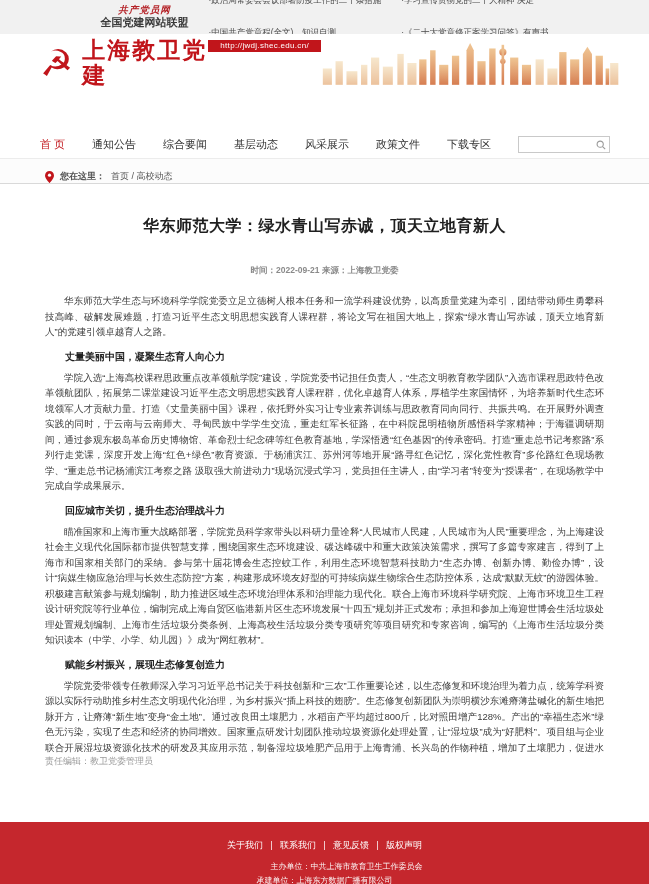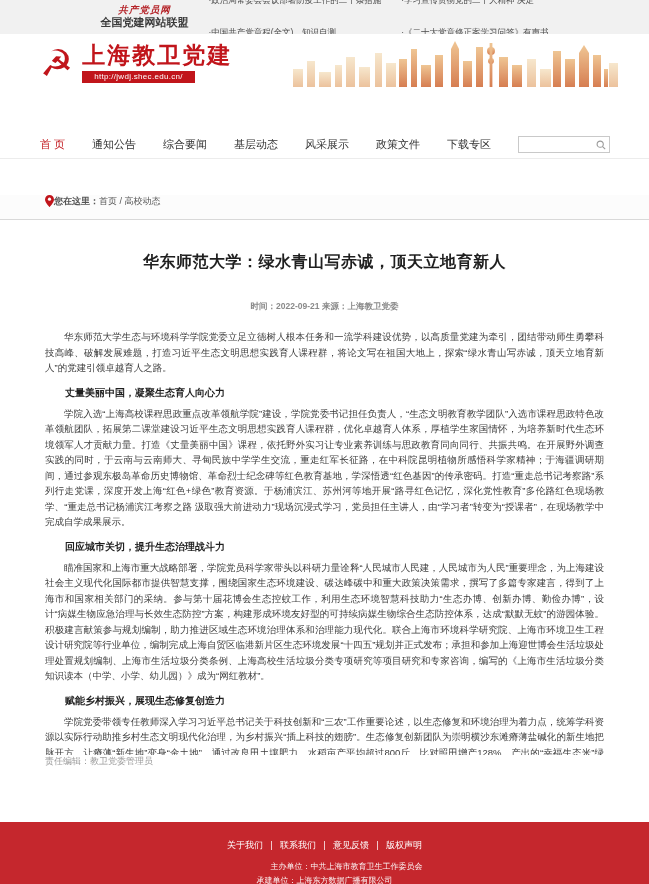--- a/index.html
+++ b/index.html
@@ -11,35 +11,35 @@
   .topbar{background:#f1f1f1;height:34px;display:flex;align-items:center;justify-content:center;gap:20px;flex:0 0 auto;}
   .tb-logo{text-align:center;line-height:1.15;cursor:pointer;}
   .tb-logo .l1{color:#b5252a;font-weight:bold;font-style:italic;font-size:9.5px;letter-spacing:1px;}
   .tb-logo .l2{color:#3a3a3a;font-weight:bold;font-size:11px;}
   .tb-col{display:flex;flex-direction:column;gap:20px;}
   .tb-link{font-size:8.5px;color:#4a4a4a;cursor:pointer;white-space:nowrap;}
 
   
   .header{height:58px;display:flex;align-items:center;padding:4px 28px 4px 40px;background:#fff;flex:0 0 auto;}
   .emblem{color:#c1151b;font-size:37px;line-height:1;margin-right:9px;}
-  .site{display:flex;flex-direction:column;cursor:pointer;}
+  .site{display:flex;cursor:pointer;}
   .site-title{color:#c1151b;font-size:23px;font-weight:bold;letter-spacing:2px;line-height:1.1;}
   .site-url{background:#c1151b;color:#fff;font-size:8px;padding:1px 12px 2px;border-radius:0;align-self:flex-start;margin-top:2px;letter-spacing:.3px;}
   .skyline{margin-left:auto;}
 
   
   .nav{height:28px;display:flex;align-items:center;gap:0;padding:0 40px;border-bottom:1px solid #ececec;flex:0 0 auto;margin-top:39px;}
   .nav-item{font-size:11px;color:#333;cursor:pointer;margin-right:27px;white-space:nowrap;}
   .nav-item.active{color:#c1151b;}
   .search{margin-left:auto;width:92px;height:17px;border:1px solid #c9c9c9;background:#fff;display:flex;align-items:center;}
   .search input{border:0;outline:0;flex:1;min-width:0;font-size:9px;padding:0 4px;background:transparent;font-family:inherit;}
   .search .mag{flex:0 0 auto;margin-right:3px;display:flex;align-items:center;cursor:pointer;}
 
   
-  .crumb{height:25px;display:flex;align-items:flex-start;padding:0 45px;border-bottom:1px solid #d9d9d9;background:#fcfcfc;flex:0 0 auto;margin-top:36px;}
+  .crumb{height:25px;display:flex;align-items:flex-end;gap:6px;padding:0 45px;border-bottom:1px solid #d9d9d9;background:#fcfcfc;flex:0 0 auto;}
   .crumb .pre{font-size:9px;color:#555;font-weight:bold;}
   .crumb .path{font-size:9px;color:#555;cursor:pointer;}
 
   
   .main{flex:1 1 auto;overflow:hidden;padding:0 45px;}
   .a-title{margin-top:32px;text-align:center;font-size:16px;font-weight:bold;color:#1f1f1f;letter-spacing:.5px;}
   .a-meta{margin-top:28px;text-align:center;font-size:8.5px;color:#8a8a8a;font-weight:bold;}
   .a-body{margin-top:16px;}
   .a-body p{font-size:9.5px;line-height:15.5px;color:#3c3c3c;text-indent:2em;text-align:justify;}
   .a-body h3{font-size:10px;line-height:15px;color:#1f1f1f;font-weight:bold;text-indent:2em;margin:9px 0 6px;}

